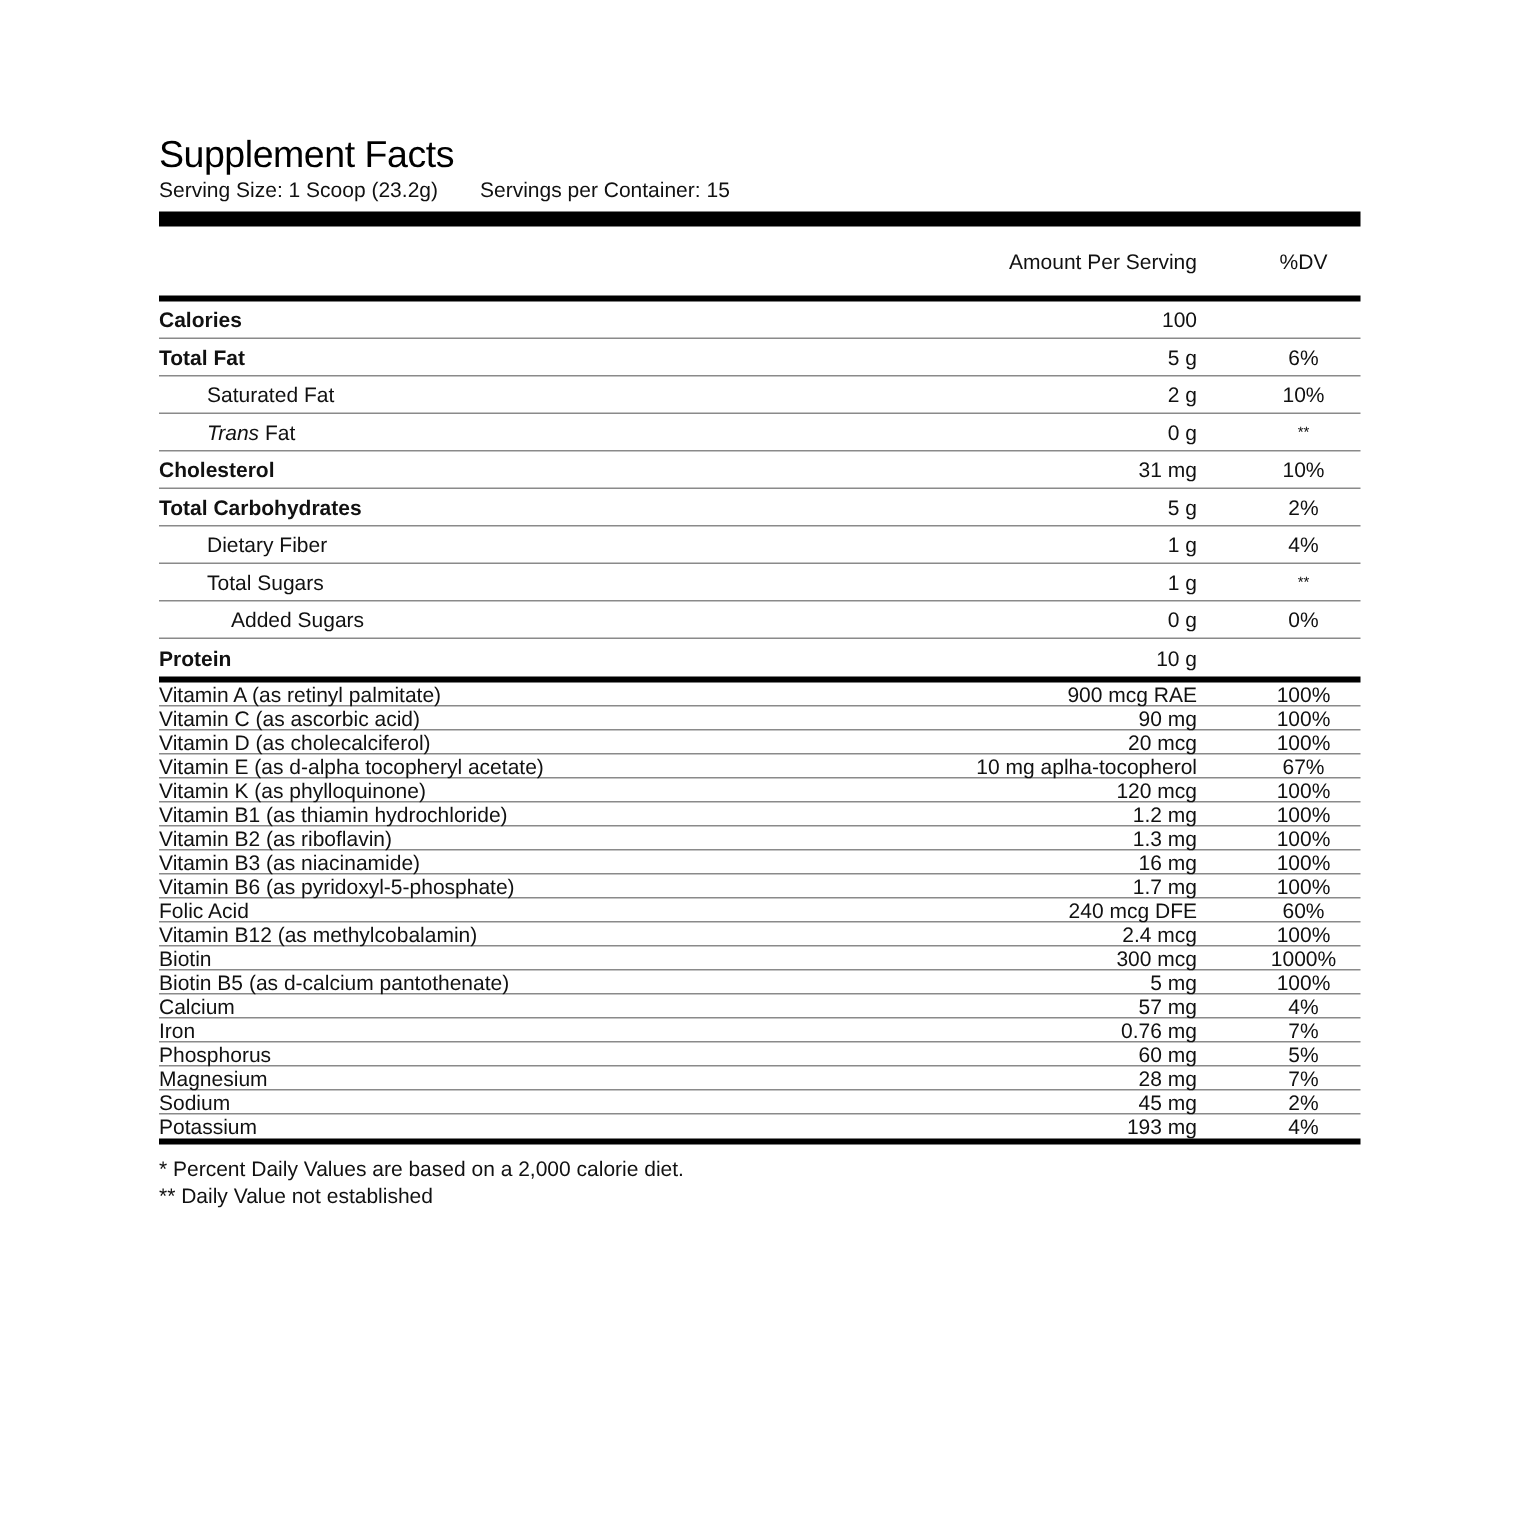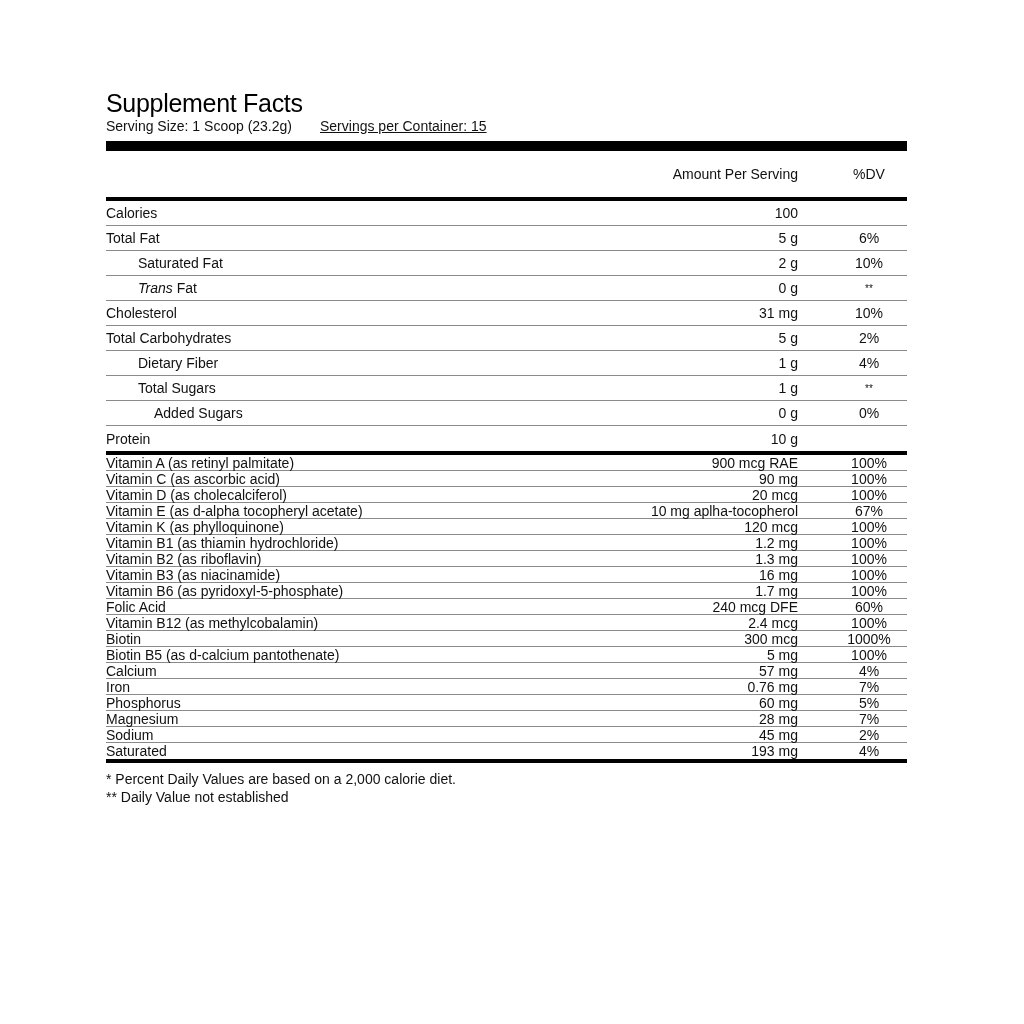--- a/index.html
+++ b/index.html
@@ -1,30 +1,30 @@
 <!DOCTYPE html>
 <html><head>
 <meta charset="utf-8">
 <style>
   html, body { margin: 0; padding: 0; background: #ffffff; }
   body { width: 1024px; height: 1024px; position: relative; overflow: hidden;
          font-family: "Liberation Sans", sans-serif; color: #111; }
   .panel { position: absolute; left: 106px; top: 88px; width: 801px; }
   .title { font-size: 25px; font-weight: normal; letter-spacing: -0.3px; line-height: 30px; margin: 0; color: #000; }
   .serving { font-size: 14px; line-height: 18px; margin-top: -1px; white-space: nowrap; }
-  .serving span + span { margin-left: 28px; text-decoration: underline; }
+  .serving span + span { margin-left: 28px; }
   .bar-thick { height: 10px; background: #000; margin-top: 6px; }
   .header-row { height: 46px; display: flex; align-items: center; font-size: 14px; }
   .rule-med { height: 4px; background: #000; }
   .row { display: flex; align-items: center; font-size: 14px; border-bottom: 1.5px solid #8a8a8a; box-sizing: border-box; }
   .row.last { border-bottom: none; }
   .c-name { flex: 1; white-space: nowrap; }
   .c-amt { width: 260px; text-align: right; white-space: nowrap; }
   .c-dv { width: 76px; text-align: center; white-space: nowrap; padding-left: 33px; }
-  .bold { font-weight: normal; }
+  .bold { font-weight: bold; }
   .ind1 { padding-left: 32px; }
   .ind2 { padding-left: 48px; }
   .stars { font-size: 10px; vertical-align: top; }
   .foot { font-size: 14px; line-height: 18px; margin-top: 7px; }
   .macro .row { height: 25px; }
   .micro .row { height: 16px; }
 </style>
 </head>
 <body>
 
@@ -180,21 +180,21 @@
         <span class="c-name">Magnesium</span>
         <span class="c-amt">28 mg</span>
         <span class="c-dv">7%</span>
       </div>
       <div class="row">
         <span class="c-name">Sodium</span>
         <span class="c-amt">45 mg</span>
         <span class="c-dv">2%</span>
       </div>
       <div class="row last">
-        <span class="c-name">Saturated</span>
+        <span class="c-name">Potassium</span>
         <span class="c-amt">193 mg</span>
         <span class="c-dv">4%</span>
       </div>
     </div>
   <div class="rule-med"></div>
 
   <div class="foot">
     <div>* Percent Daily Values are based on a 2,000 calorie diet.</div>
     <div>** Daily Value not established</div>
   </div>

